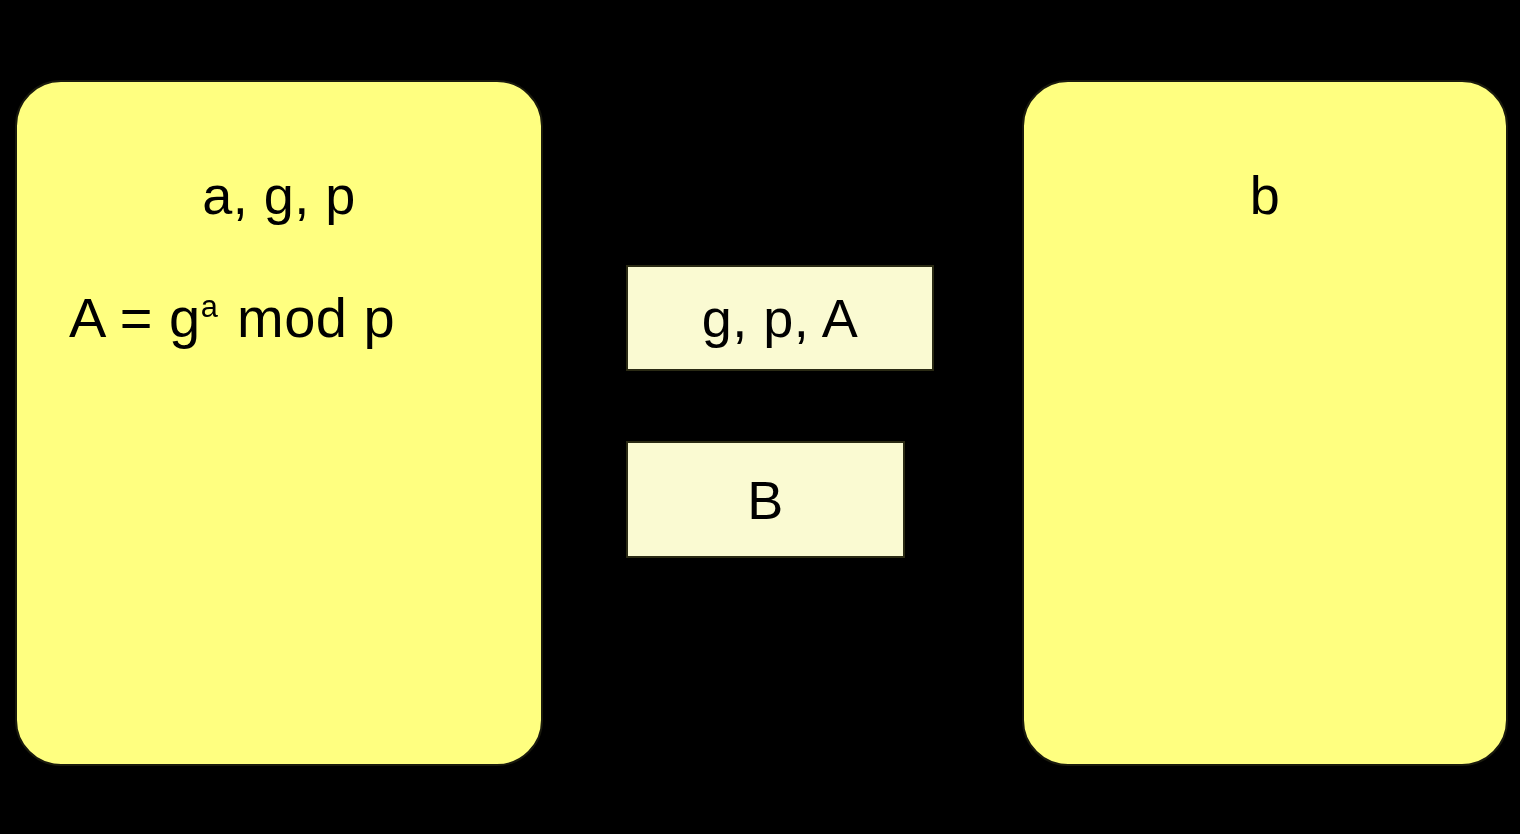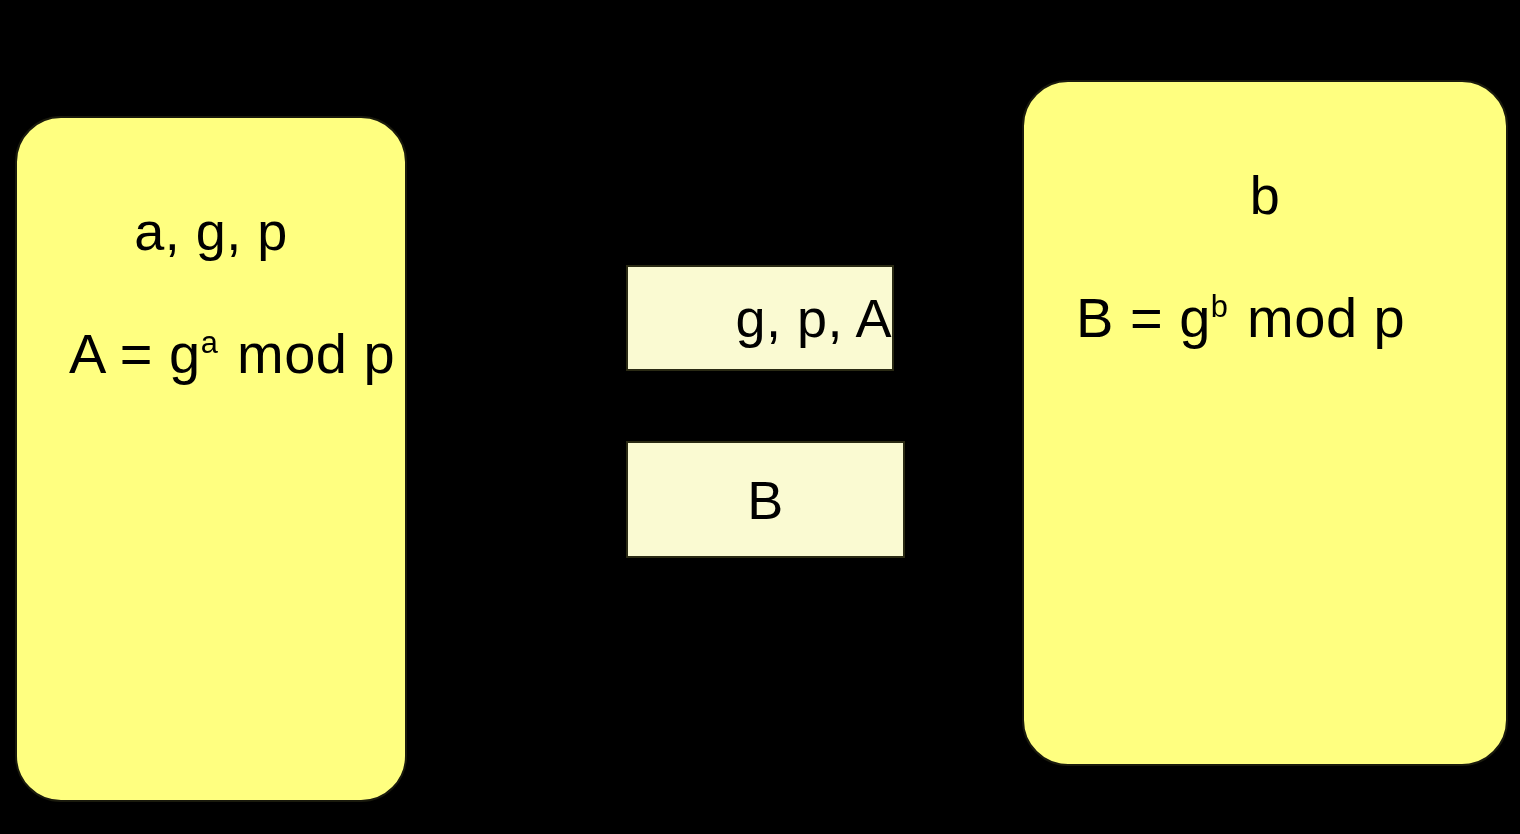--- a/index.html
+++ b/index.html
@@ -24,23 +24,22 @@
   .party-panel {
     position: absolute;
     background: #ffff80;
     border: 2px solid #1a1a0d;
     border-radius: 46px;
     box-sizing: border-box;
   }
   #panel-alice {
     left: 15px;
     top: 80px;
-    width: 392px;
+    width: 528px;
     height: 686px;
-    margin-top: 36px;
   }
   #panel-bob {
     left: 1022px;
     top: 80px;
     width: 486px;
     height: 686px;
   }
 
   
   .message-box {
@@ -48,23 +47,22 @@
     background: #fafad2;
     border: 2px solid #2a2a14;
     box-sizing: border-box;
     display: flex;
     align-items: center;
     justify-content: center;
   }
   #msg-forward {
     left: 626px;
     top: 265px;
-    width: 268px;
+    width: 308px;
     height: 106px;
-    justify-content: flex-end;
   }
   #msg-back {
     left: 626px;
     top: 441px;
     width: 279px;
     height: 117px;
   }
 
   
   .line {
@@ -131,19 +129,16 @@
     <span class="msg-text">g, p, A</span>
   </div>
 
   <div class="message-box" id="msg-back">
     <span class="msg-text">B</span>
   </div>
 
   <div class="party-panel" id="panel-bob">
     <div class="line centered secret-line" id="bob-secret">b</div>
 
-    <div class="line formula" id="bob-public">
-      <span>B = g</span><sup class="exp">b</sup><span> mod p</span>
-    </div>
 
   </div>
 
 </div>
 
 </body></html>

